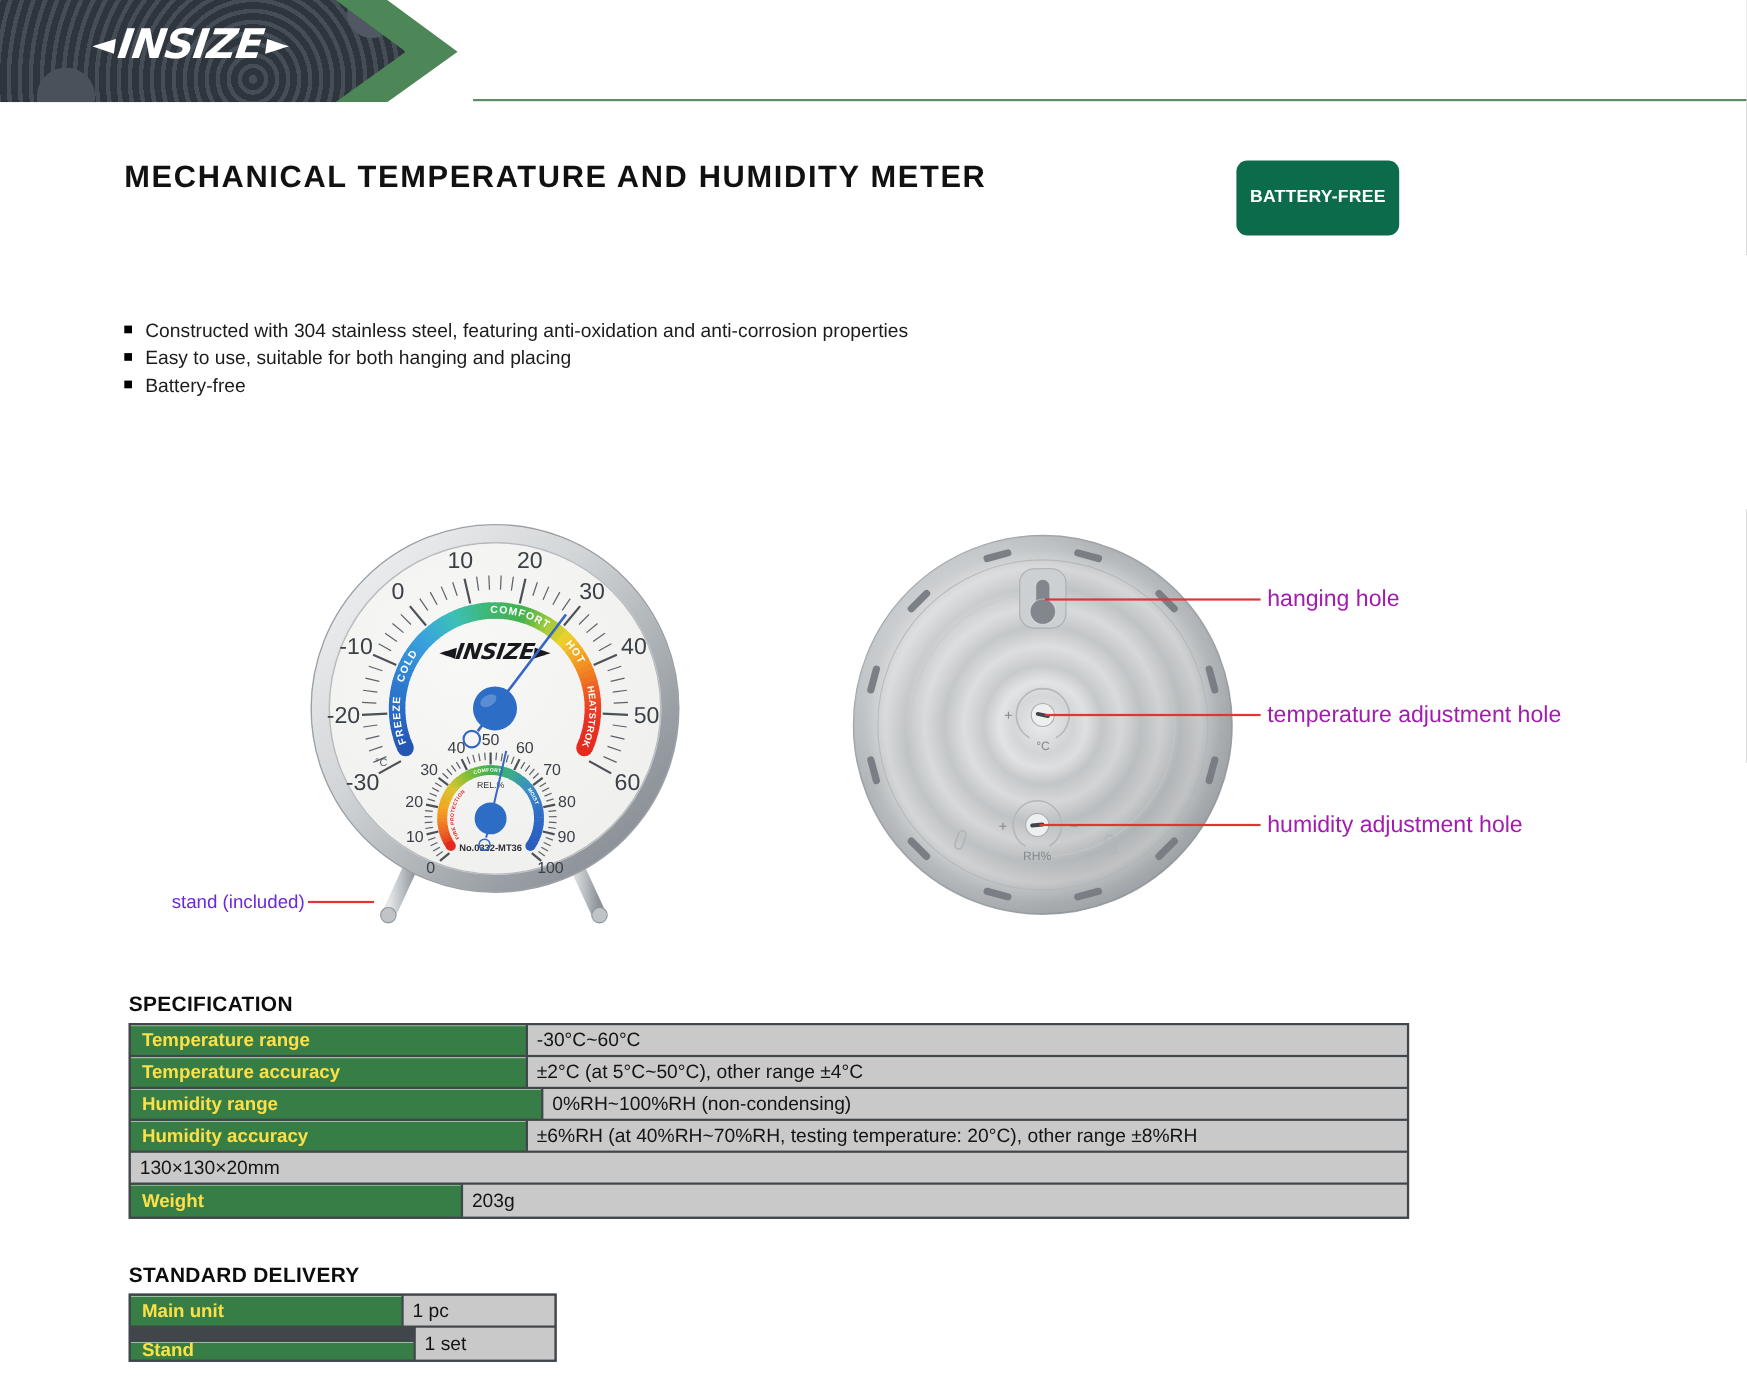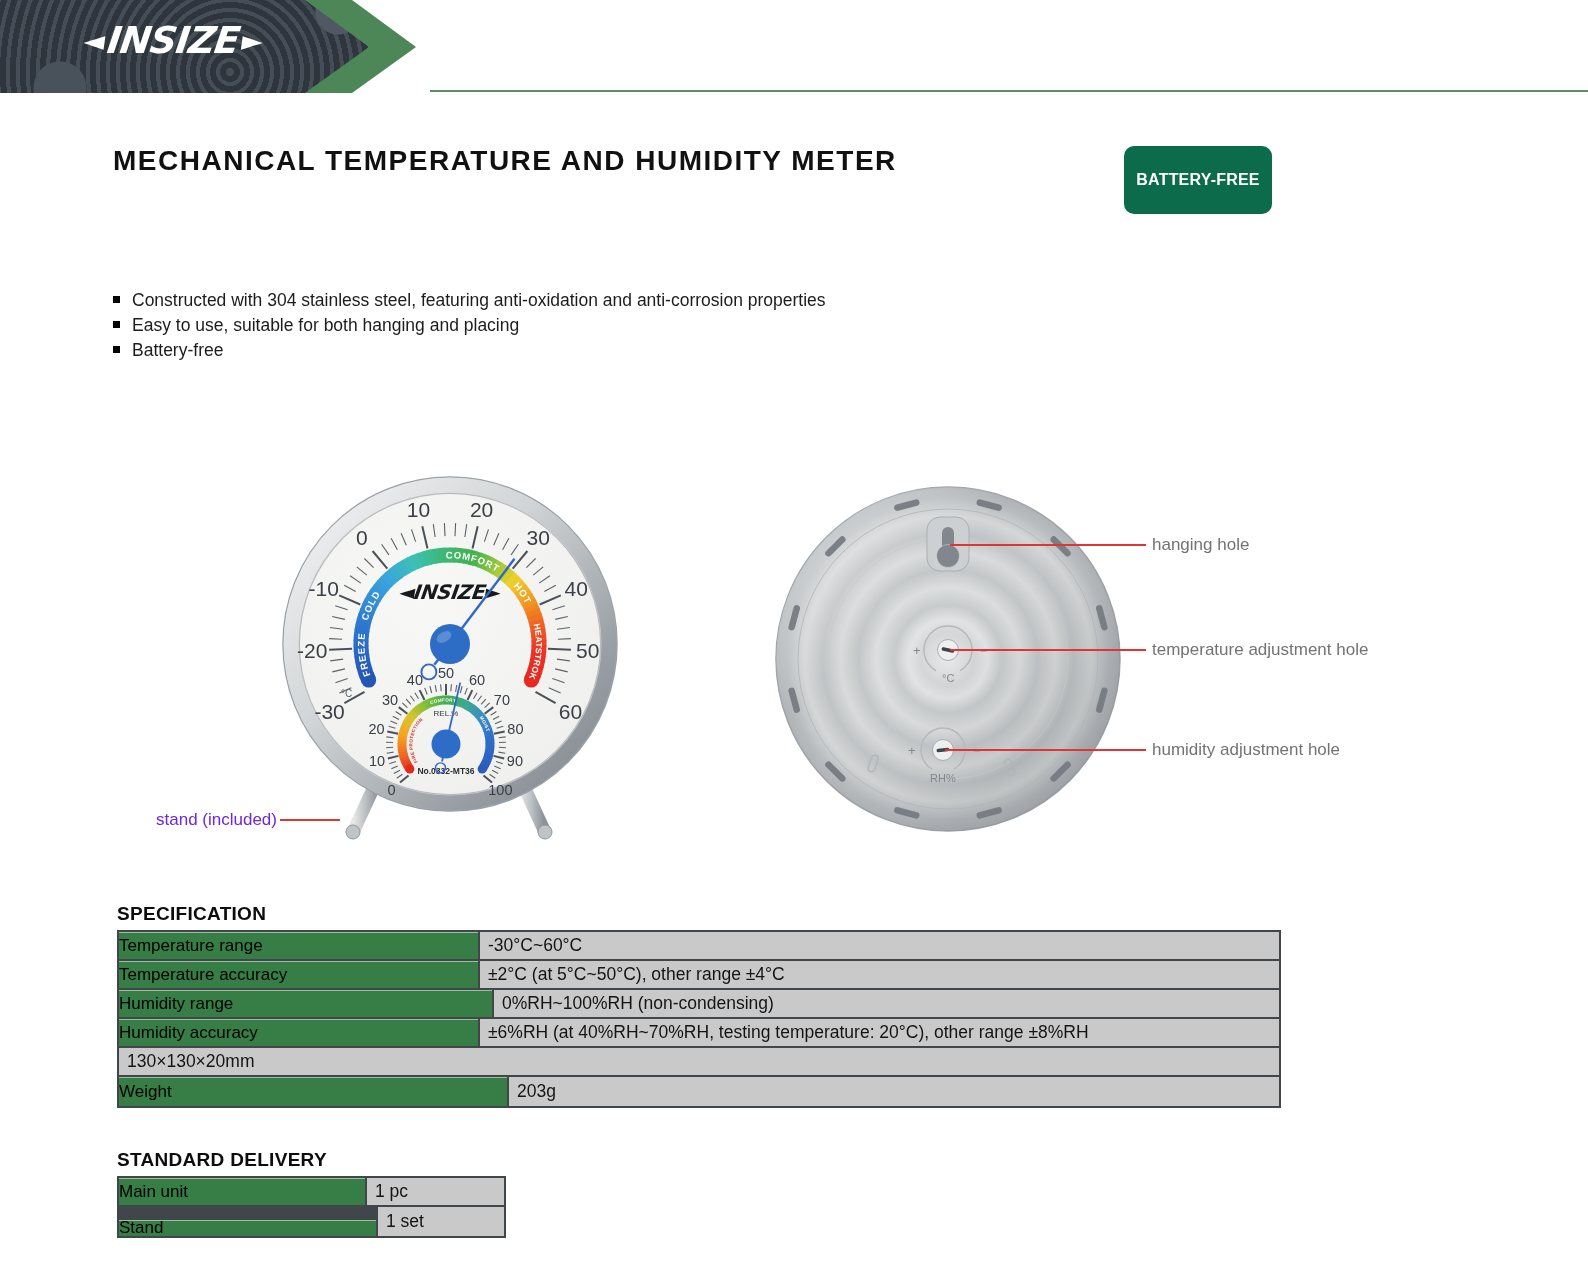--- a/index.html
+++ b/index.html
@@ -37,35 +37,35 @@
     font-size:16px;font-weight:bold;letter-spacing:.2px}
   #features{position:absolute;left:113px;top:291px;list-style:none}
   #features li{position:relative;padding-left:19px;margin-bottom:7px;font-size:17.5px;
     line-height:18px;color:#1c1c1c}
   #features li::before{content:"";position:absolute;left:0;top:5px;width:7px;height:7px;background:#000}
 
   
   #front-dial{position:absolute;left:266px;top:468px;width:370px;height:398px}
   #back-view{position:absolute;left:770px;top:483px;width:356px;height:360px}
   .callout-line{position:absolute;height:2px;background:var(--red)}
-  .callout-label{position:absolute;font-size:17px;color:#737373;line-height:20px;white-space:nowrap}
+  .callout-label{position:absolute;font-size:21px;color:#a21caf;line-height:20px;white-space:nowrap}
   #stand-label{position:absolute;left:120px;top:810px;width:157px;text-align:right;
     font-size:17px;color:#6d28d9;white-space:nowrap}
 
   
   .sect-heading{position:absolute;font-size:19px;font-weight:bold;color:#0d0d0d;letter-spacing:.3px}
   #spec-heading{left:117px;top:903px}
   #delivery-heading{left:117px;top:1149px}
   .data-table{position:absolute;border:2px solid var(--border);background:var(--border)}
   #spec-table{left:117px;top:930px;width:1164px}
   #delivery-table{left:117px;top:1176px;width:389px}
   .trow{display:flex;height:29px;border-bottom:2px solid var(--border)}
   .trow:last-child{border-bottom:none}
-  .tlabel{background:var(--green);color:#000000;font-weight:normal;font-size:17px;
-    display:flex;align-items:center;
+  .tlabel{background:var(--green);color:#fde047;font-weight:bold;font-size:17px;
+    display:flex;align-items:center;padding-left:10px;
     border-right:2px solid var(--border);box-shadow:inset 0 1px 0 rgba(255,255,255,.5);flex:0 0 auto}
   .tvalue{background:var(--cell);color:#141414;font-size:17.5px;display:flex;align-items:center;
     padding-left:8px;flex:1 1 auto}
 </style>
 </head>
 <body>
 
 <div id="page">
 
   <div id="header">
@@ -535,21 +535,21 @@
         <div class="tvalue">0%RH~100%RH (non-condensing)</div>
       </div>
       <div class="trow">
         <div class="tlabel" style="width: 361px;">Humidity accuracy</div>
         <div class="tvalue">±6%RH (at 40%RH~70%RH, testing temperature: 20°C), other range ±8%RH</div>
       </div>
       <div class="trow">
         <div class="tvalue">130×130×20mm</div>
       </div>
       <div class="trow">
-        <div class="tlabel" style="width: 390px;">Weight</div>
+        <div class="tlabel" style="width: 302px;">Weight</div>
         <div class="tvalue">203g</div>
       </div>
     </div>
 
   <div id="delivery-heading" class="sect-heading">STANDARD DELIVERY</div>
   <div id="delivery-table" class="data-table">
       <div class="trow">
         <div class="tlabel" style="width: 248px;">Main unit</div>
         <div class="tvalue">1 pc</div>
       </div>

